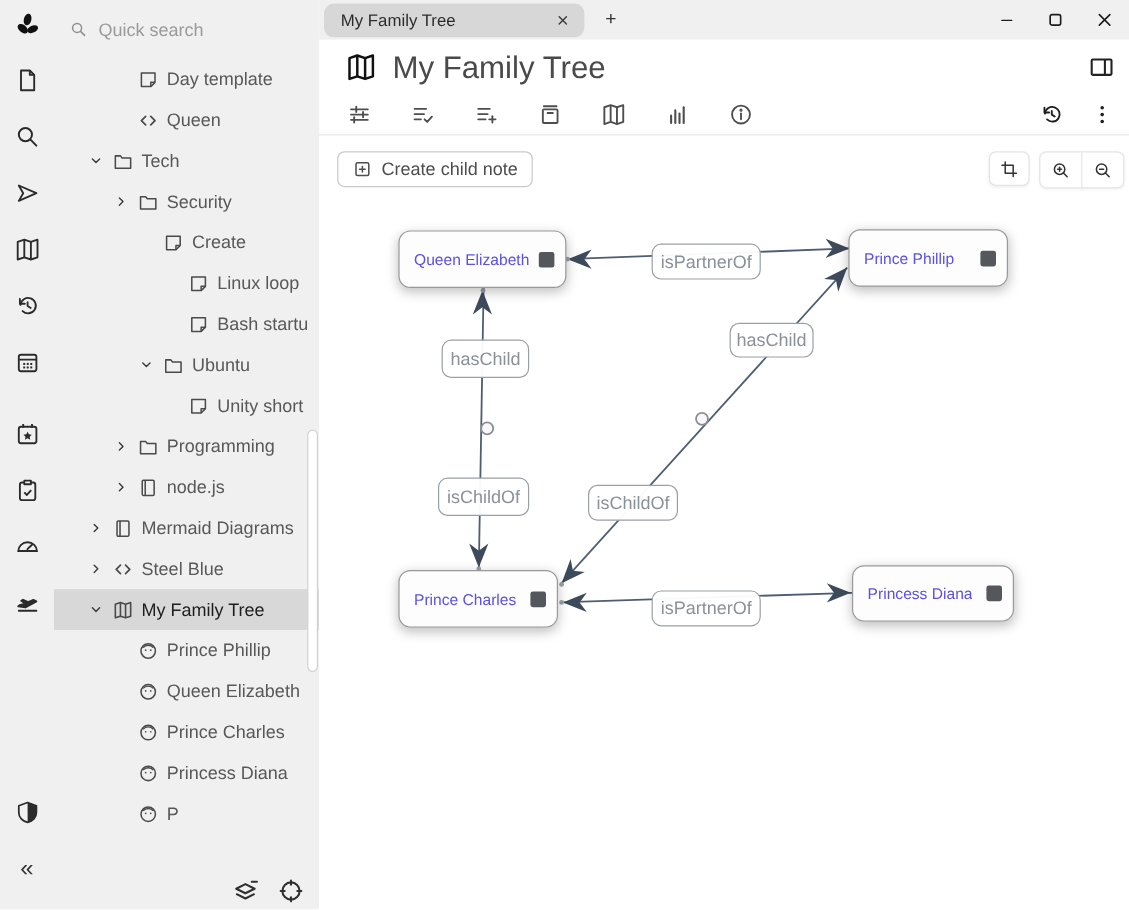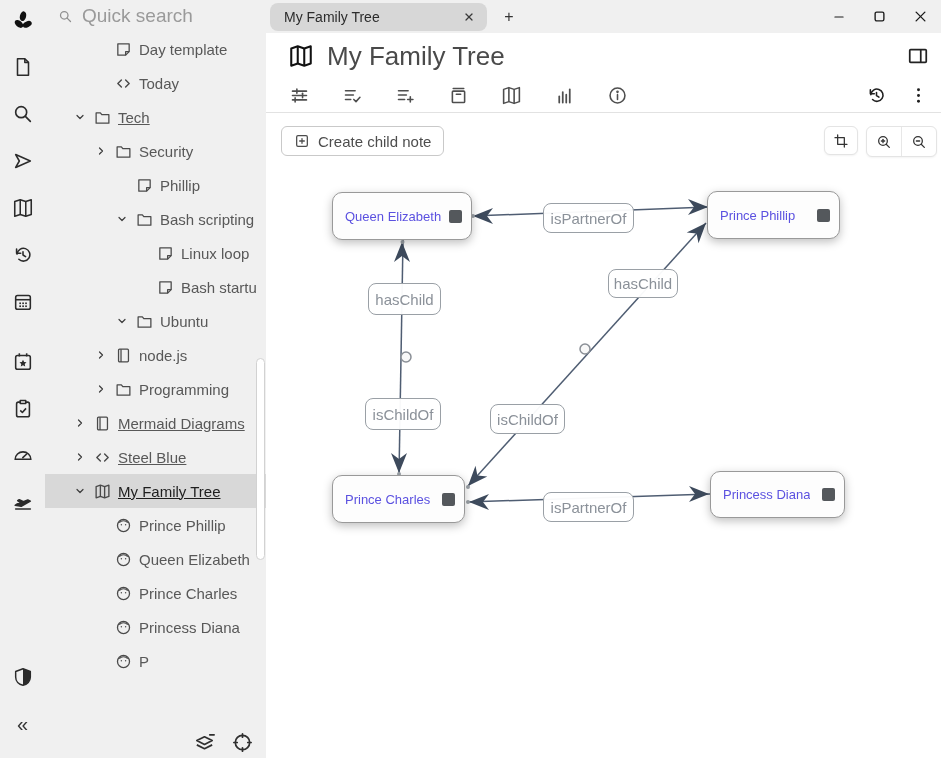--- a/index.html
+++ b/index.html
@@ -14,31 +14,31 @@
     margin-bottom:21px; cursor:pointer; color:#2b2b2b; }
   .licon svg { width:22px; height:22px; }
   .logo { margin-bottom:20px; }
   .lgap { margin-top:13px; }
   .lspacer { flex:1; }
   .collapse-glyph { font-size:20px; color:#333; line-height:1; }
 
   
   .tree-panel { width:221px; flex:0 0 221px; background:#f0f0f0; position:relative;
     overflow:hidden; }
-  .quick-search { height:32px; display:flex; align-items:center; gap:9px;
-    padding-left:13px; color:#9a9a9a; font-size:19px; cursor:text; }
+  .quick-search { height:32px; display:flex; gap:9px;
+    padding-left:13px; color:#9a9a9a; font-size:15px; cursor:text;margin-top:17px; }
   .trow { display:flex; align-items:center; height:34px; font-size:15px; color:#585858;
     white-space:nowrap; cursor:pointer; }
   .trow .chev { width:16px; height:16px; flex:0 0 16px; margin-right:6px;
     display:flex; align-items:center; justify-content:center; color:#3c3c3c; }
   .trow .ticon { width:17px; height:17px; flex:0 0 17px; margin-right:7px;
     display:flex; align-items:center; justify-content:center; color:#4a4a4a; }
   .trow .ticon svg { width:17px; height:17px; }
   .trow .chev svg { width:12px; height:12px; }
-  .d1 { padding-left:27px;text-decoration:underline; } .d2 { padding-left:48px;align-items:center; }
+  .d1 { padding-left:27px; } .d2 { padding-left:48px;align-items:center; }
   .d3 { padding-left:69px; } .d4 { padding-left:90px; }
   .sel { background:#d8d8d8; color:#1e1e1e; }
   .tree-footer { position:absolute; bottom:4px; left:148px; display:flex; gap:15px;
     color:#2f2f2f; }
   .tree-footer .ficon { width:23px; height:23px; cursor:pointer; }
   .tree-footer svg { width:23px; height:23px; }
   .scroll-thumb { position:absolute; right:1px; top:358px; width:9px; height:202px;
     background:#fff; border:1px solid #d2d2d2; border-radius:5px; cursor:pointer; }
 
   
@@ -220,21 +220,21 @@
       <span class="tlabel">Day template</span>
     </div>
     <div class="trow d2">
       <span class="chev"></span>
       <span class="ticon">
           <svg viewBox="0 0 24 24" fill="none" stroke="currentColor" stroke-width="2" stroke-linecap="round" stroke-linejoin="round">
             <path d="M9 7l-5 5 5 5"></path>
             <path d="M15 7l5 5-5 5"></path>
           </svg>
         </span>
-      <span class="tlabel">Today</span>
+      <span class="tlabel">Queen</span>
     </div>
     <div class="trow d1">
       <span class="chev">
           <svg viewBox="0 0 24 24" fill="none" stroke="currentColor" stroke-width="2.4" stroke-linecap="round" stroke-linejoin="round">
             <path d="M6 9l6 6 6-6"></path>
           </svg>
         </span>
       <span class="ticon">
           <svg viewBox="0 0 24 24" fill="none" stroke="currentColor" stroke-width="1.8" stroke-linejoin="round">
             <path d="M3 5.5h6l2 2.5h10v12H3z"></path>
@@ -256,34 +256,21 @@
       <span class="tlabel">Security</span>
     </div>
     <div class="trow d3">
       <span class="chev"></span>
       <span class="ticon">
           <svg viewBox="0 0 24 24" fill="none" stroke="currentColor" stroke-width="1.8" stroke-linejoin="round">
             <path d="M4 4h16v11l-5 5H4z"></path>
             <path d="M15 20v-5h5"></path>
           </svg>
         </span>
-      <span class="tlabel">Phillip</span>
-    </div>
-    <div class="trow d3">
-      <span class="chev">
-          <svg viewBox="0 0 24 24" fill="none" stroke="currentColor" stroke-width="2.4" stroke-linecap="round" stroke-linejoin="round">
-            <path d="M6 9l6 6 6-6"></path>
-          </svg>
-        </span>
-      <span class="ticon">
-          <svg viewBox="0 0 24 24" fill="none" stroke="currentColor" stroke-width="1.8" stroke-linejoin="round">
-            <path d="M3 5.5h6l2 2.5h10v12H3z"></path>
-          </svg>
-        </span>
-      <span class="tlabel">Bash scripting</span>
+      <span class="tlabel">Create</span>
     </div>
     <div class="trow d4">
       <span class="chev"></span>
       <span class="ticon">
           <svg viewBox="0 0 24 24" fill="none" stroke="currentColor" stroke-width="1.8" stroke-linejoin="round">
             <path d="M4 4h16v11l-5 5H4z"></path>
             <path d="M15 20v-5h5"></path>
           </svg>
         </span>
       <span class="tlabel">Linux loop</span>
@@ -304,46 +291,56 @@
             <path d="M6 9l6 6 6-6"></path>
           </svg>
         </span>
       <span class="ticon">
           <svg viewBox="0 0 24 24" fill="none" stroke="currentColor" stroke-width="1.8" stroke-linejoin="round">
             <path d="M3 5.5h6l2 2.5h10v12H3z"></path>
           </svg>
         </span>
       <span class="tlabel">Ubuntu</span>
     </div>
+    <div class="trow d4">
+      <span class="chev"></span>
+      <span class="ticon">
+          <svg viewBox="0 0 24 24" fill="none" stroke="currentColor" stroke-width="1.8" stroke-linejoin="round">
+            <path d="M4 4h16v11l-5 5H4z"></path>
+            <path d="M15 20v-5h5"></path>
+          </svg>
+        </span>
+      <span class="tlabel">Unity short</span>
+    </div>
+    <div class="trow d2">
+      <span class="chev">
+          <svg viewBox="0 0 24 24" fill="none" stroke="currentColor" stroke-width="2.4" stroke-linecap="round" stroke-linejoin="round">
+            <path d="M9 6l6 6-6 6"></path>
+          </svg>
+        </span>
+      <span class="ticon">
+          <svg viewBox="0 0 24 24" fill="none" stroke="currentColor" stroke-width="1.8" stroke-linejoin="round">
+            <path d="M3 5.5h6l2 2.5h10v12H3z"></path>
+          </svg>
+        </span>
+      <span class="tlabel">Programming</span>
+    </div>
     <div class="trow d2">
       <span class="chev">
           <svg viewBox="0 0 24 24" fill="none" stroke="currentColor" stroke-width="2.4" stroke-linecap="round" stroke-linejoin="round">
             <path d="M9 6l6 6-6 6"></path>
           </svg>
         </span>
       <span class="ticon">
           <svg viewBox="0 0 24 24" fill="none" stroke="currentColor" stroke-width="1.8" stroke-linejoin="round">
             <rect x="5" y="3" width="14" height="18" rx="1.5"></rect>
             <line x1="8.5" y1="3" x2="8.5" y2="21"></line>
           </svg>
         </span>
       <span class="tlabel">node.js</span>
-    </div>
-    <div class="trow d2">
-      <span class="chev">
-          <svg viewBox="0 0 24 24" fill="none" stroke="currentColor" stroke-width="2.4" stroke-linecap="round" stroke-linejoin="round">
-            <path d="M9 6l6 6-6 6"></path>
-          </svg>
-        </span>
-      <span class="ticon">
-          <svg viewBox="0 0 24 24" fill="none" stroke="currentColor" stroke-width="1.8" stroke-linejoin="round">
-            <path d="M3 5.5h6l2 2.5h10v12H3z"></path>
-          </svg>
-        </span>
-      <span class="tlabel">Programming</span>
     </div>
     <div class="trow d1">
       <span class="chev">
           <svg viewBox="0 0 24 24" fill="none" stroke="currentColor" stroke-width="2.4" stroke-linecap="round" stroke-linejoin="round">
             <path d="M9 6l6 6-6 6"></path>
           </svg>
         </span>
       <span class="ticon">
           <svg viewBox="0 0 24 24" fill="none" stroke="currentColor" stroke-width="1.8" stroke-linejoin="round">
             <rect x="5" y="3" width="14" height="18" rx="1.5"></rect>

